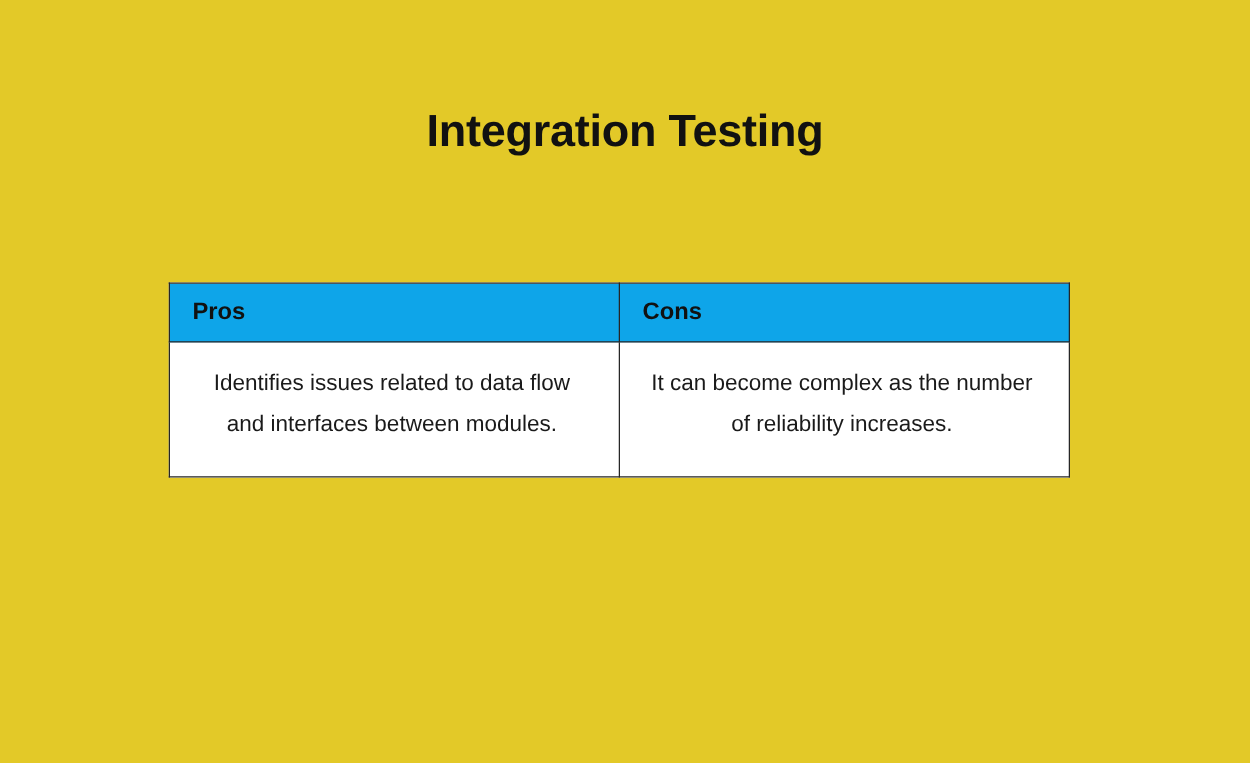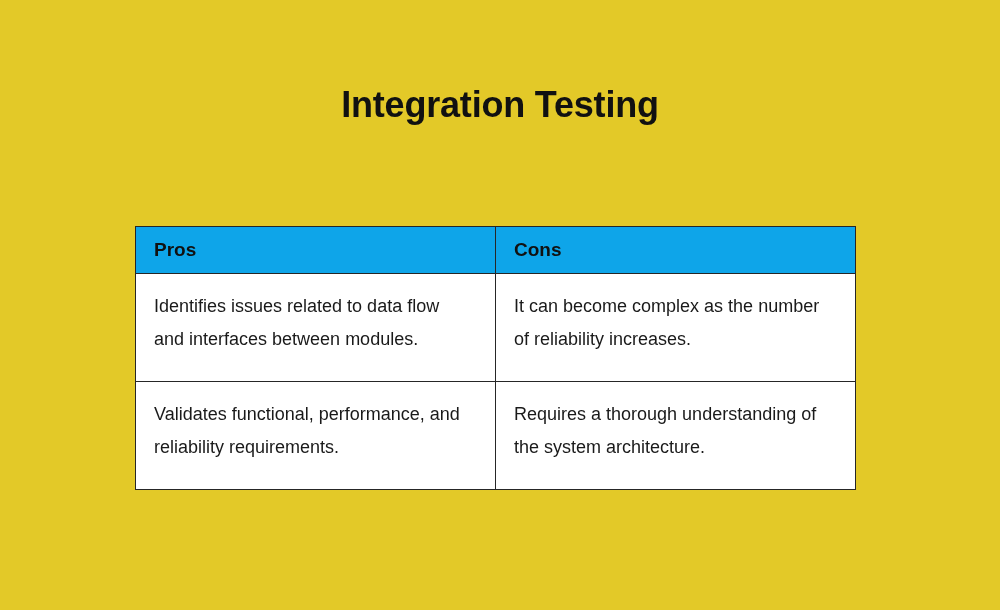--- a/index.html
+++ b/index.html
@@ -73,21 +73,21 @@
   table.pros-cons td {
     background: #ffffff;
     padding: 16px 22px 20px 18px;
     font-size: 18px;
     line-height: 33px;
     color: #1a1a1a;
     font-weight: normal;
     height: 108px;
   }
 
-  .cell-text { display: block; }
+  .cell-text { display: block; text-align: center; }
 </style>
 </head>
 <body>
 
 <div class="slide">
 
   <div class="title">Integration Testing</div>
 
   <div class="table-wrap">
     <table class="pros-cons">
@@ -103,25 +103,17 @@
       </thead>
       <tbody>
         <tr>
           <td>
             <span class="cell-text">Identifies issues related to data flow and interfaces between modules.</span>
           </td>
           <td>
             <span class="cell-text">It can become complex as the number of reliability increases.</span>
           </td>
         </tr>
-        <tr>
-          <td>
-            <span class="cell-text">Validates functional, performance, and reliability requirements.</span>
-          </td>
-          <td>
-            <span class="cell-text">Requires a thorough understanding of the system architecture.</span>
-          </td>
-        </tr>
       </tbody>
     </table>
   </div>
 
 </div>
 
 </body></html>

